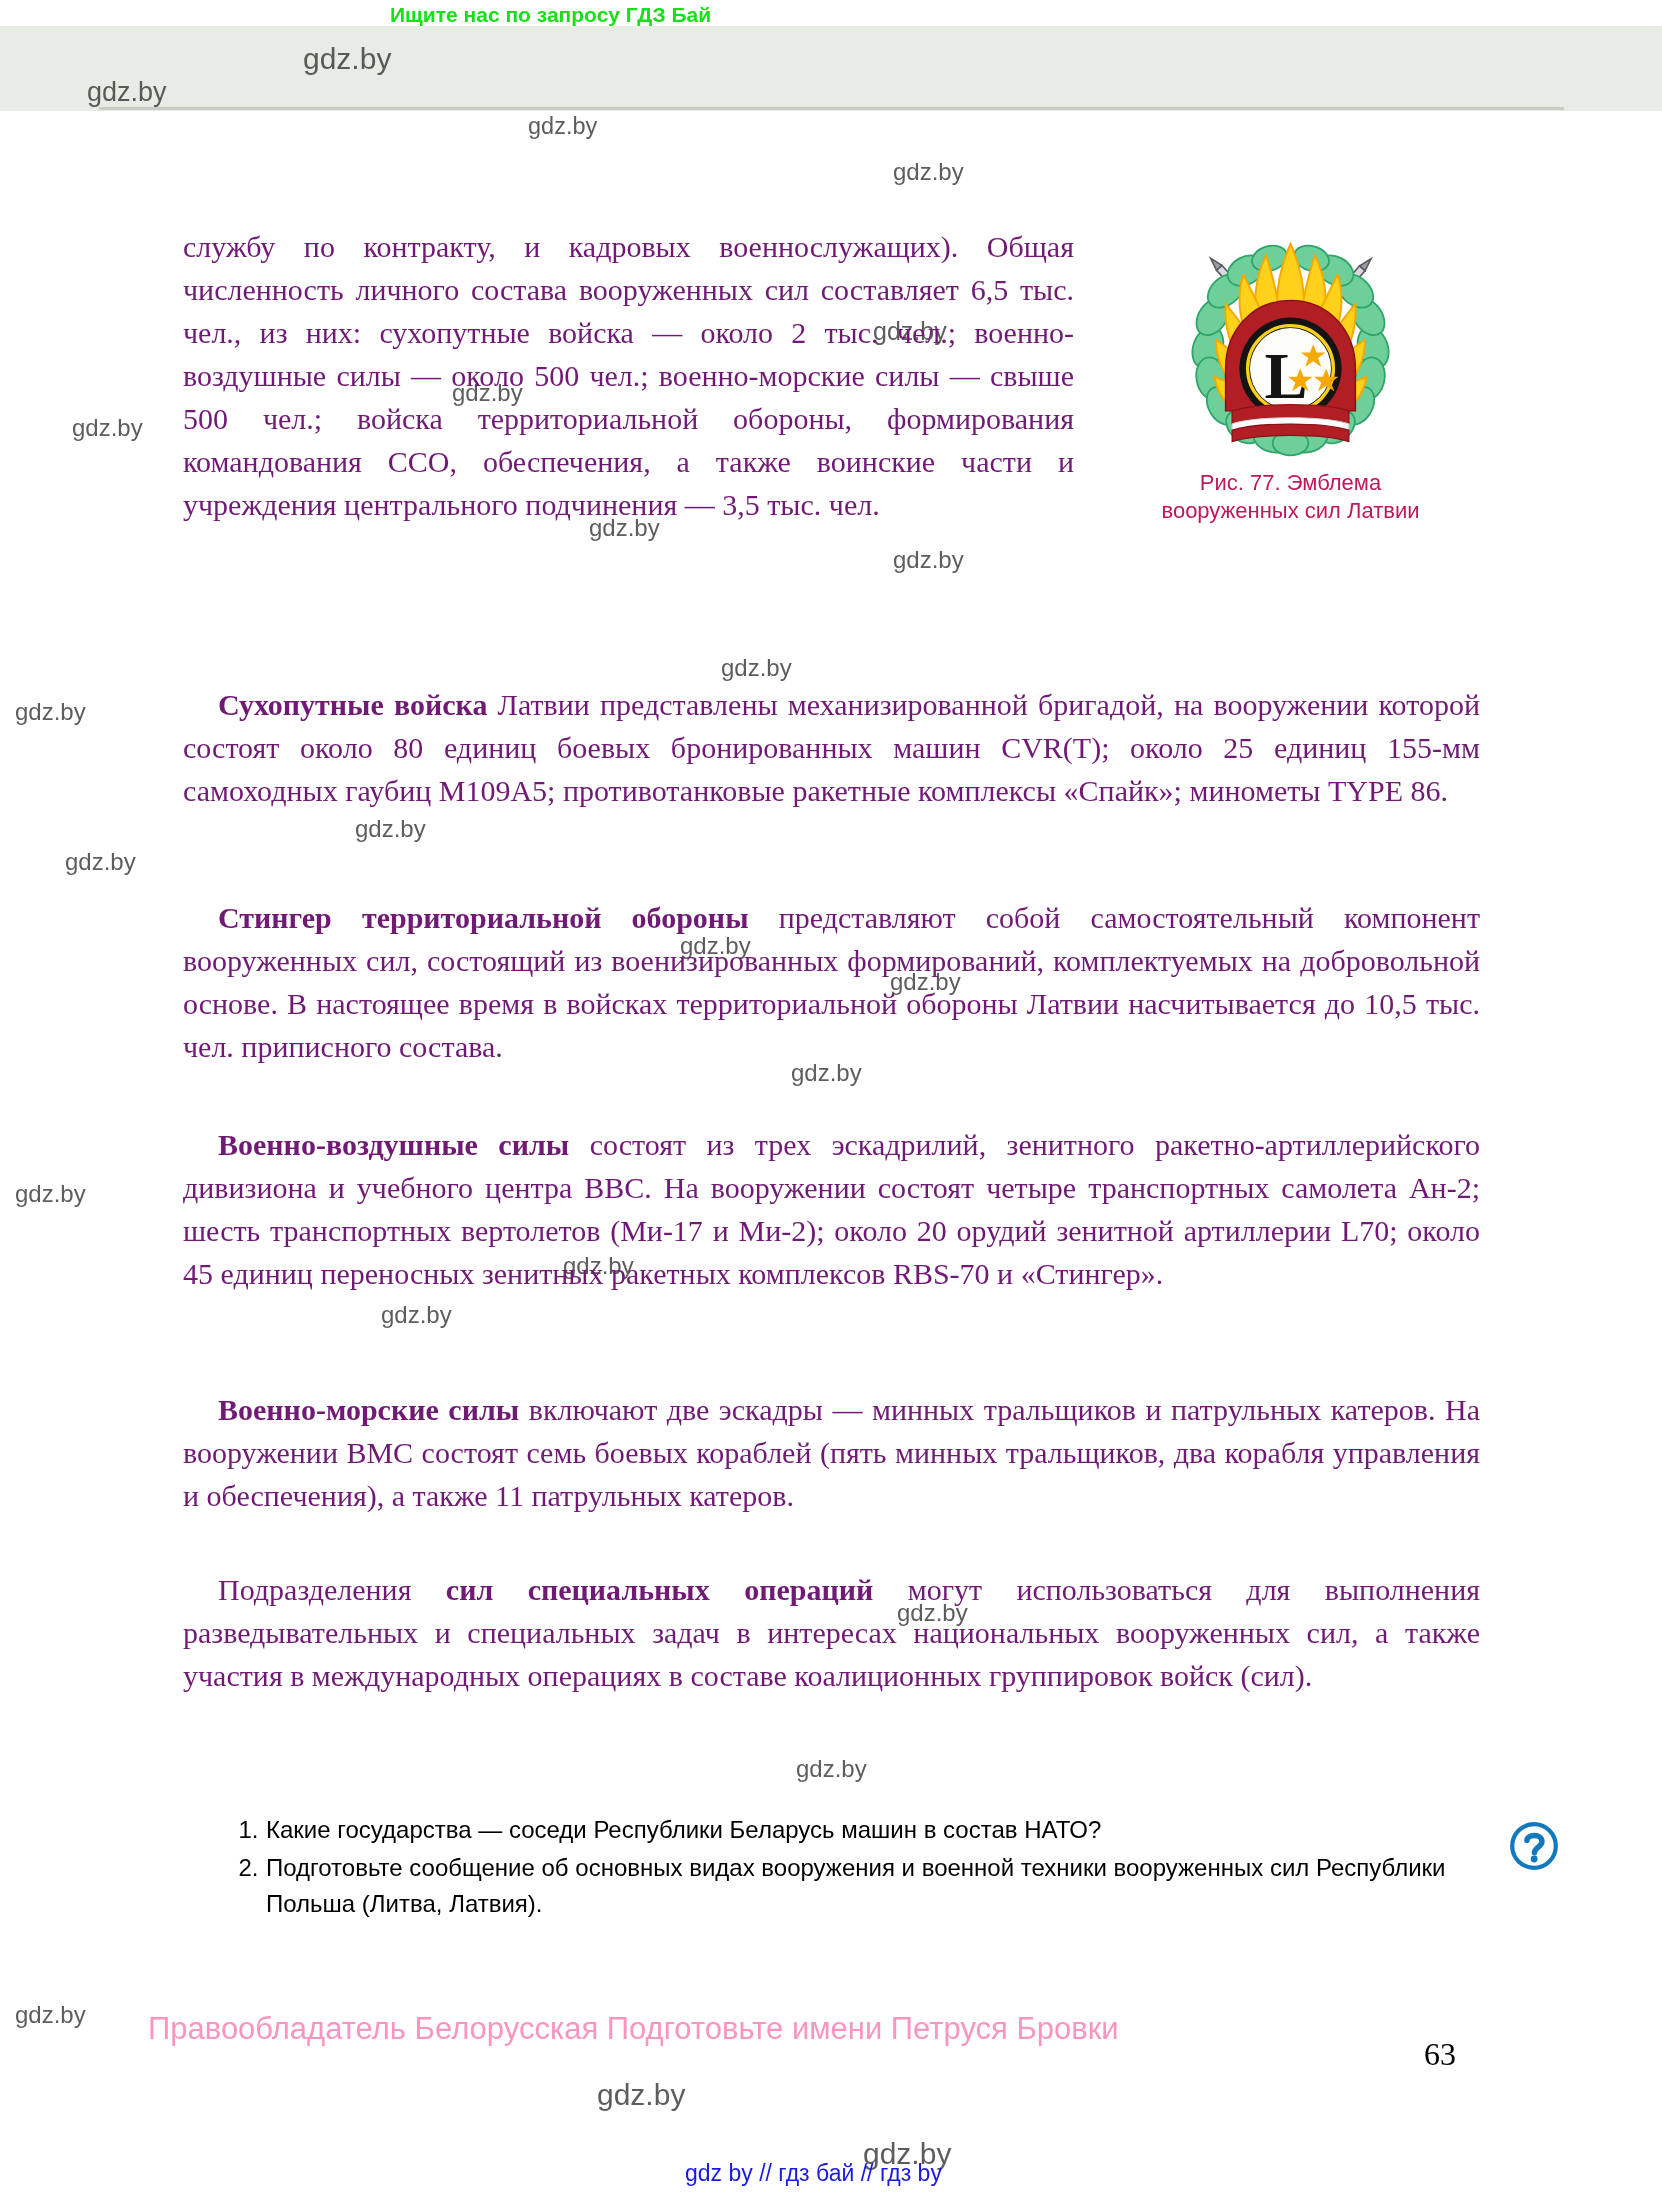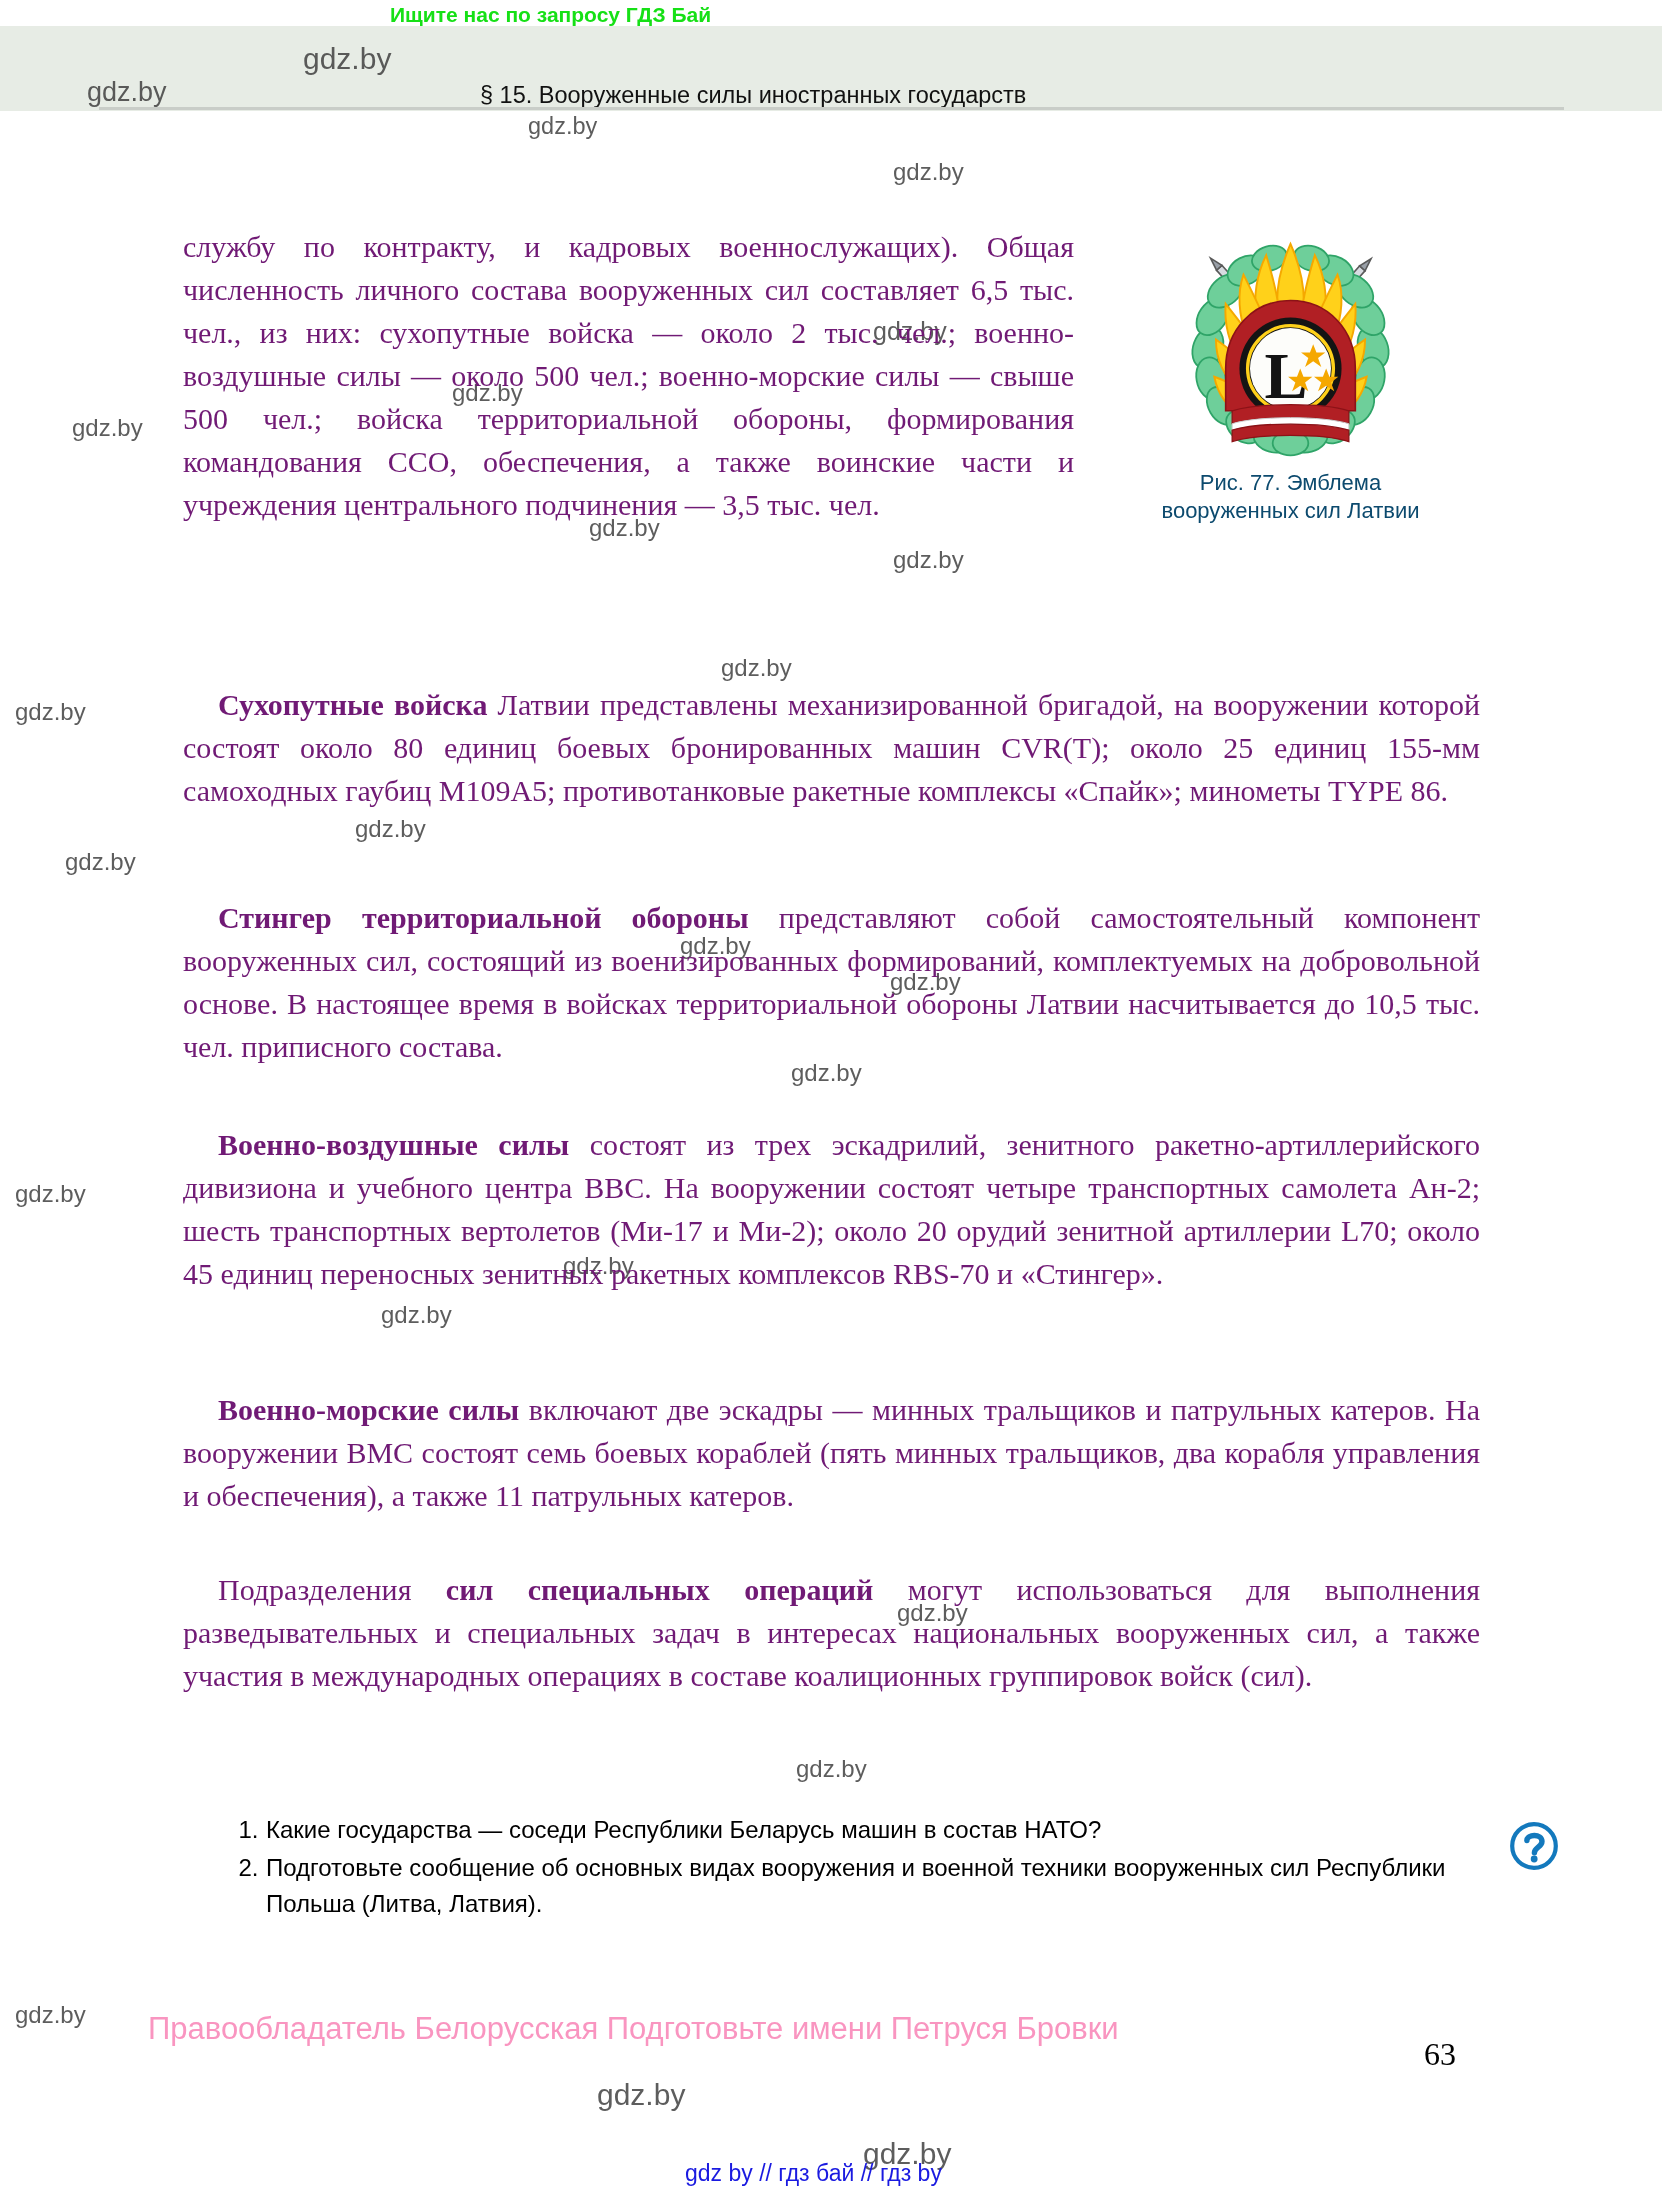--- a/index.html
+++ b/index.html
@@ -80,21 +80,21 @@
   #emblem {
     position: relative;
     width: 251px;
     height: 235px;
     margin: 0 auto;
   }
   .cap {
     font-family: "Liberation Sans", sans-serif;
     font-size: 22px;
     line-height: 28px;
-    color: #0c4a6e;
+    color: #be185d;
     text-align: center;
     white-space: pre-line;
   }
 
   
   #questions {
     position: absolute;
     font-family: "Liberation Sans", sans-serif;
     font-size: 24px;
     line-height: 36px;
@@ -163,21 +163,20 @@
   <div class="wm" style="left:15px;  top:698px; font-size:24px;">gdz.by</div>
   <div class="wm" style="left:355px; top:815px; font-size:24px;">gdz.by</div>
   <div class="wm" style="left:65px;  top:848px;font-size:24px;">gdz.by</div>
   <div class="wm" style="left:680px; top:932px;font-size:24px;">gdz.by</div>
   <div class="wm" style="left:890px;top:968px;font-size:24px;">gdz.by</div>
   <div class="wm" style="left:791px; top:1059px;font-size:24px;">gdz.by</div>
   <div class="wm" style="left:15px;  top:1180px;font-size:24px;">gdz.by</div>
   <div class="wm" style="left:563px; top:1252px;font-size:24px;">gdz.by</div>
   <div class="wm" style="left:381px; top:1301px;font-size:24px;">gdz.by</div>
 
-  <div id="runhead" style="left:480px; top:82px;">§ 15. Вооруженные силы иностранных государств</div>
   <div id="rule" style="left:99px; top:107px; width:1465px; height:3.4px;"></div>
 
   <div id="figure" style="left:1106px; top:226px; width:369px;">
     <div id="emblem">
       <svg viewBox="0 0 300 290" width="251" height="235">
 
         <g>
           <g transform="rotate(42 150 150)">
             <rect x="146" y="18" width="9" height="150" fill="#d7dbe1" stroke="#5a5a5a" stroke-width="2"></rect>
             <polygon points="146,18 155,18 150.5,2" fill="#9aa0a8" stroke="#5a5a5a" stroke-width="2"></polygon>

